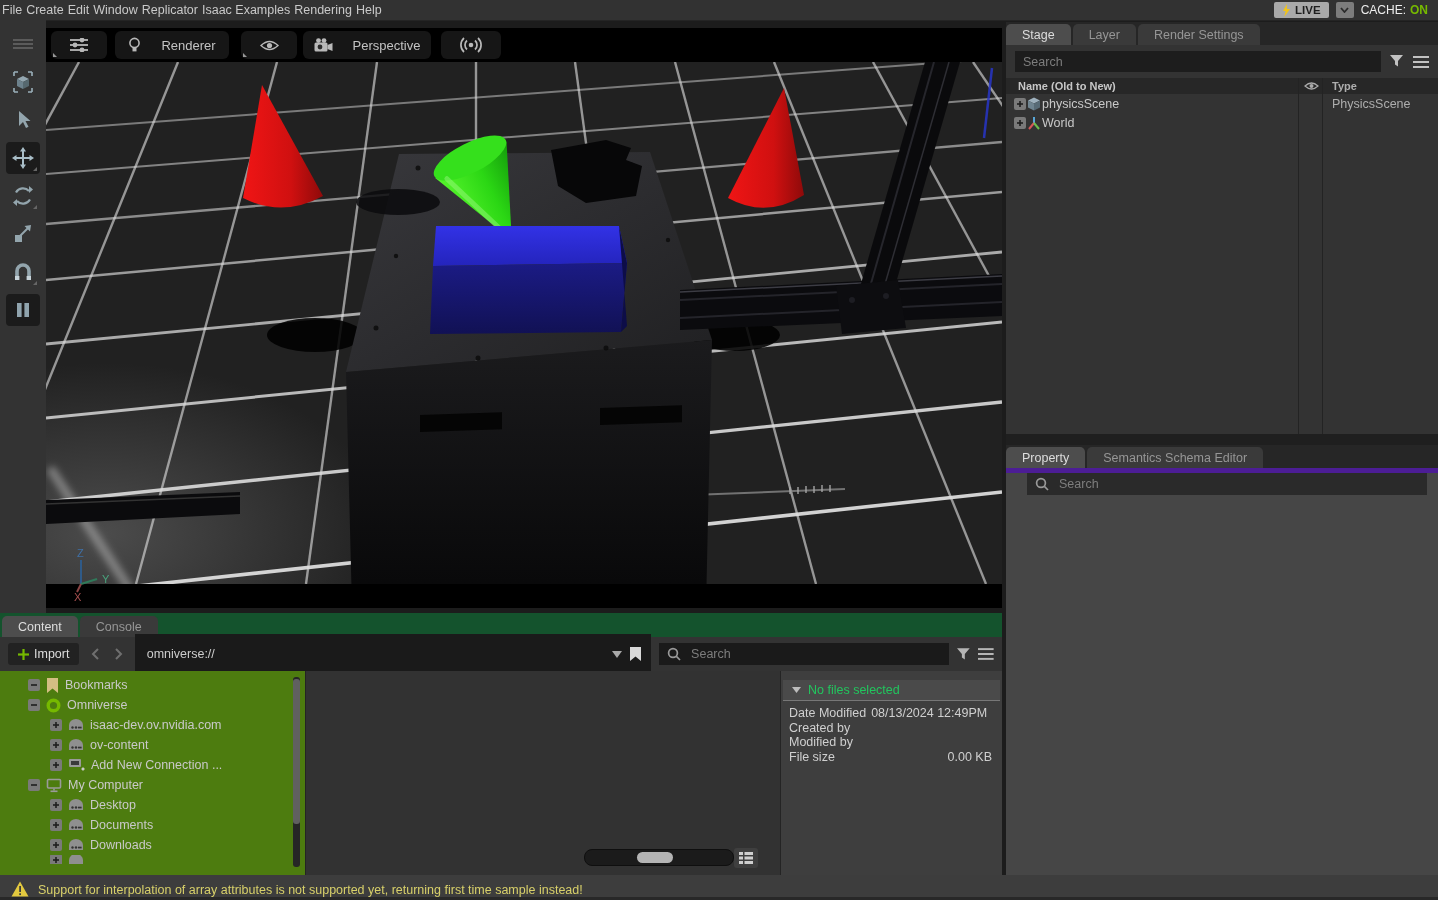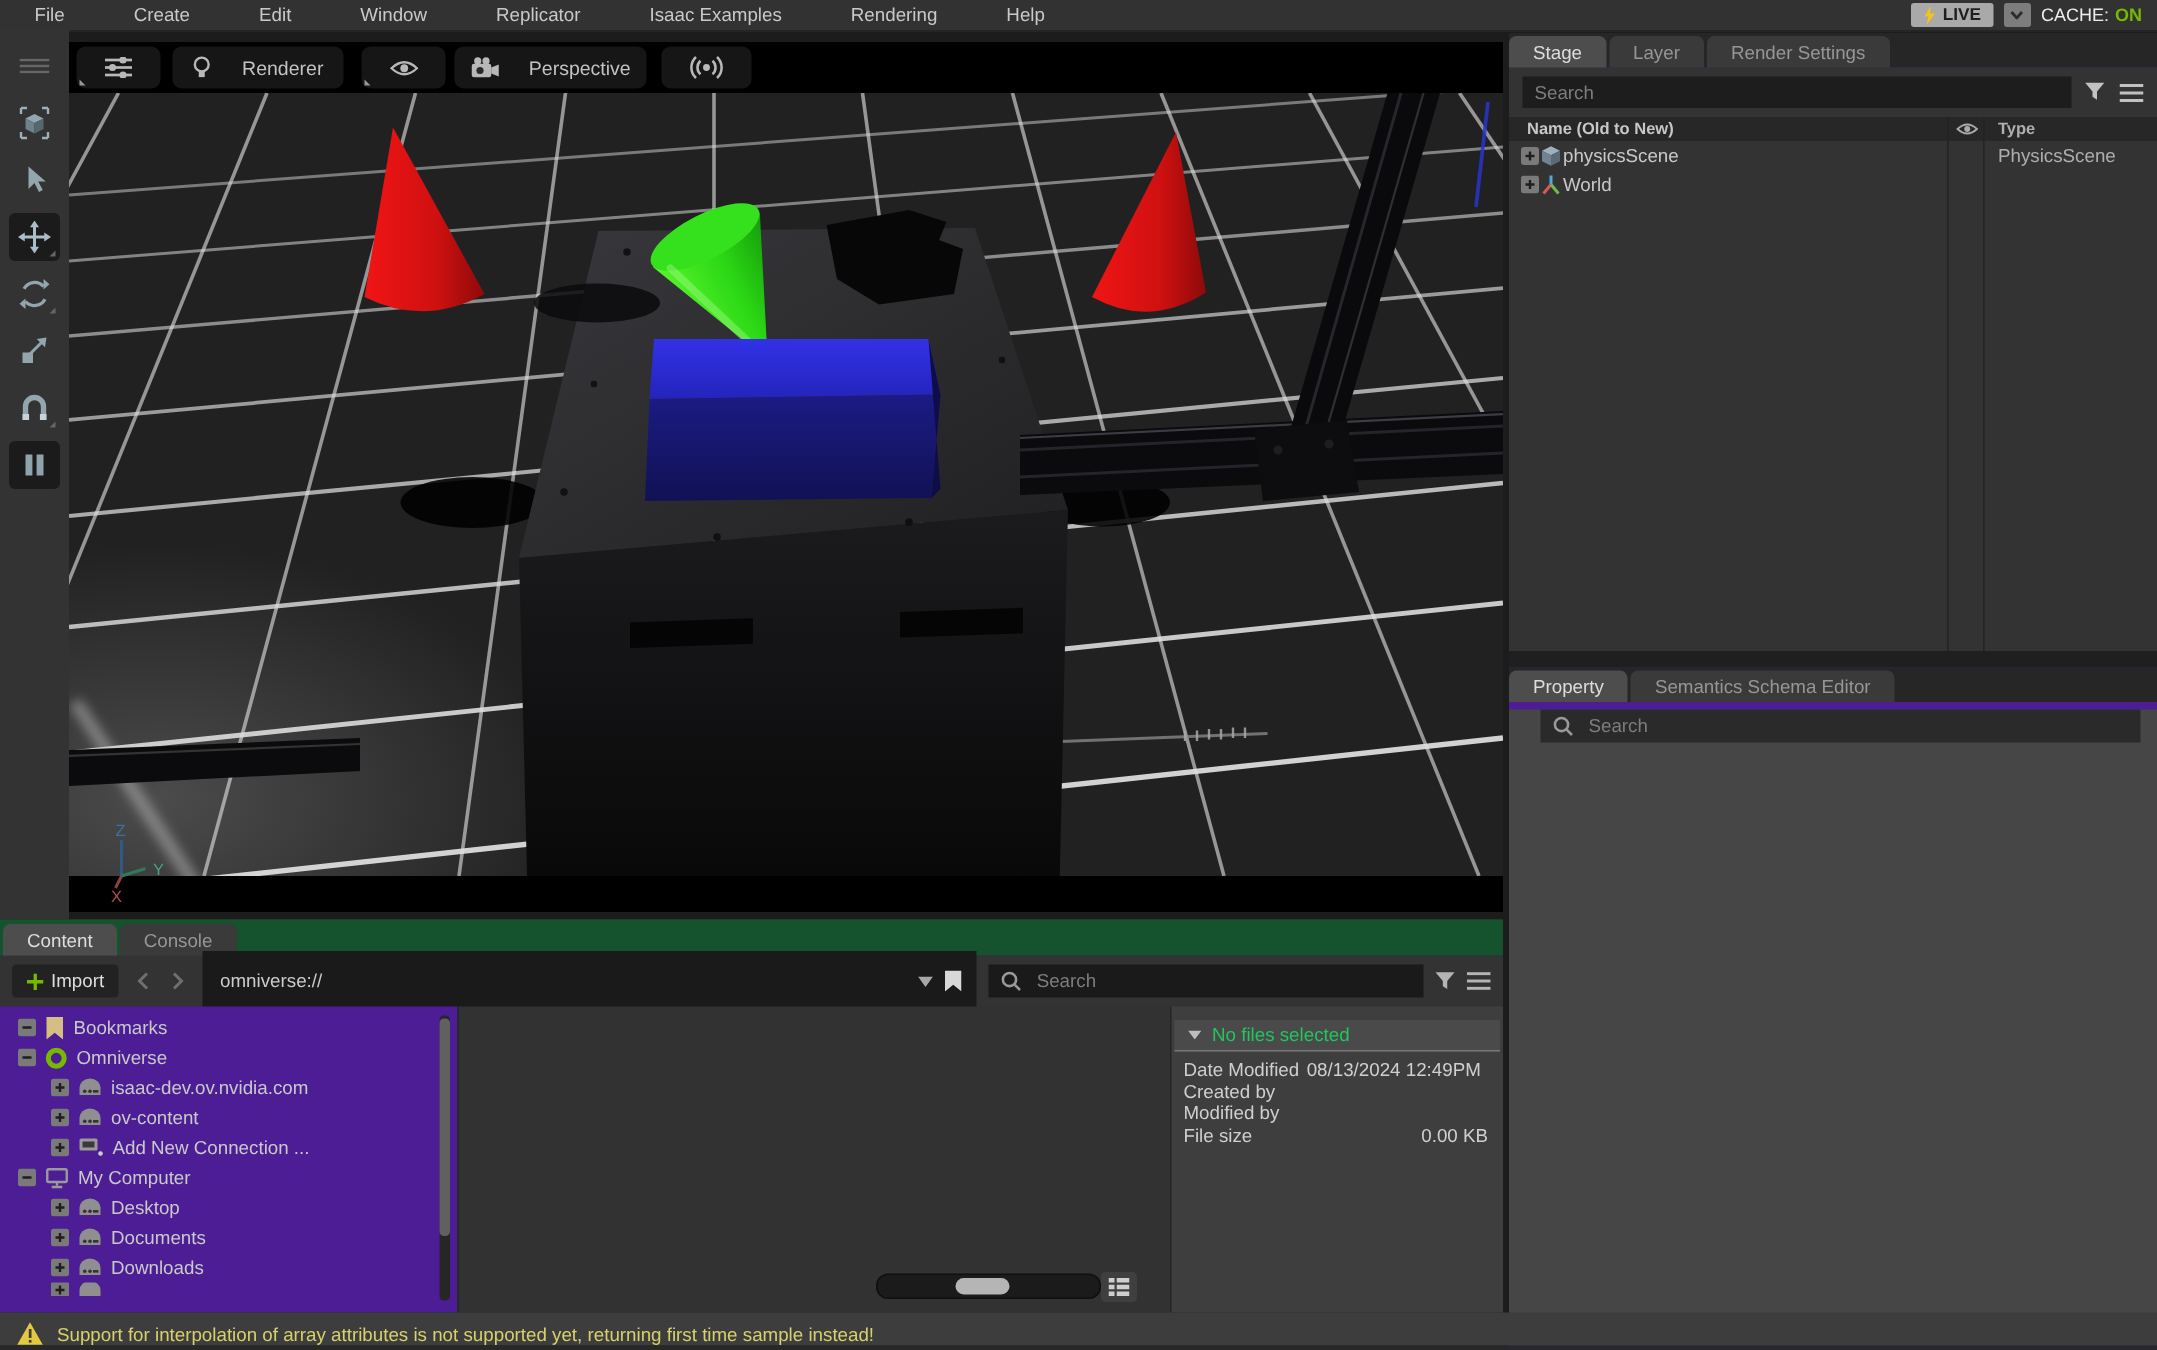--- a/index.html
+++ b/index.html
@@ -1,19 +1,19 @@
 <!DOCTYPE html>
 <html><head>
 <meta charset="utf-8">
 <style>
   html,body{margin:0;padding:0;background:#111;}
   .app{position:relative;width:1438px;height:900px;background:#1c1c1c;font-family:"Liberation Sans",sans-serif;overflow:hidden;user-select:none;}
   
   .menubar{position:absolute;top:0;left:0;right:0;height:20px;background:#323232;display:flex;align-items:center;color:#c9c9c9;font-size:12.5px;border-bottom:1px solid #242424;}
-  .menu-item{padding:0 23px;}
+  .menu-item{padding:0 2px;}
   .menu-right{margin-left:auto;display:flex;align-items:center;gap:7px;padding-right:10px;}
   .live-btn{display:flex;align-items:center;gap:4px;background:#a9a9a9;border-radius:2px;height:16px;padding:0 8px;color:#1e1e1e;font-size:11.5px;font-weight:bold;}
   .live-chevron{width:18px;height:16px;background:#7d7d7d;border-radius:2px;display:flex;align-items:center;justify-content:center;}
   .cache-wrap{display:flex;gap:4px;font-size:12px;color:#ededed;}
   .cache-on{color:#76b900;font-weight:bold;}
   
   .left-toolbar{position:absolute;top:20px;left:0;width:46px;height:593px;background:#333;display:flex;flex-direction:column;align-items:center;padding-top:5px;box-sizing:border-box;}
   .tool-btn{width:34px;height:32px;display:flex;align-items:center;justify-content:center;margin:3px 0;border-radius:4px;position:relative;}
   .tool-btn.active{background:#1b1b1b;}
   .notch{position:absolute;right:3px;bottom:3px;width:0;height:0;border-left:4px solid transparent;border-bottom:4px solid #666;}
@@ -41,21 +41,21 @@
   input.ghost-input{flex:1;background:transparent;border:none;outline:none;color:#bbb;font-size:12.5px;font-family:inherit;}
   
   .bottom-panel{position:absolute;left:0;top:613px;width:1002px;height:262px;background:#333;}
   .bp-tabs{height:24px;background:#14532d;display:flex;align-items:flex-end;gap:2px;padding-left:2px;}
   .bp-toolbar{height:34px;display:flex;align-items:center;padding:0 8px;gap:8px;background:#333;}
   .import-btn{height:22px;background:#222;border-radius:3px;display:flex;align-items:center;gap:5px;padding:0 10px;color:#ddd;font-size:12.5px;}
   .nav-arrow{width:16px;height:22px;display:flex;align-items:center;justify-content:center;}
   .path-bar{width:508px;height:40px;background:#1a1a1a;display:flex;align-items:center;color:#ccc;font-size:12.5px;padding:0 10px;gap:8px;}
   .content-search{width:280px;height:22px;background:#1a1a1a;display:flex;align-items:center;padding:0 8px;gap:8px;}
   .bp-body{display:flex;height:204px;}
-  .tree-pane{width:305px;background:#4c1d95;position:relative;overflow:hidden;padding-top:4px;box-sizing:border-box;}
+  .tree-pane{width:305px;background:#4d7c0f;position:relative;overflow:hidden;padding-top:4px;box-sizing:border-box;padding-left:16px;}
   .tree-row{height:20px;display:flex;align-items:center;color:#c9c9c9;font-size:12.5px;gap:6px;}
   .tree-row .lbl{white-space:nowrap;}
   .ind0{padding-left:12px;} .ind1{padding-left:34px;}
   .vscroll{position:absolute;right:5px;top:6px;width:7px;height:190px;background:#262626;border-radius:3px;}
   .vthumb{position:absolute;left:0;top:2px;width:7px;height:145px;background:#606060;border-radius:3px;}
   .center-pane{flex:1;background:#323232;position:relative;border-left:1px solid #242424;}
   .zoom-slider{position:absolute;left:278px;bottom:9px;width:148px;height:15px;background:#1b1b1b;border-radius:8px;border:1px solid #0f0f0f;}
   .zoom-handle{position:absolute;left:52px;top:2px;width:36px;height:11px;background:#b5b5b5;border-radius:6px;}
   .grid-toggle{position:absolute;right:22px;bottom:7px;width:24px;height:20px;background:#3f3f3f;border-radius:3px;display:flex;align-items:center;justify-content:center;}
   .details-pane{width:222px;background:#3e3e3e;border-left:1px solid #242424;font-size:12.5px;color:#cfcfcf;box-sizing:border-box;}

